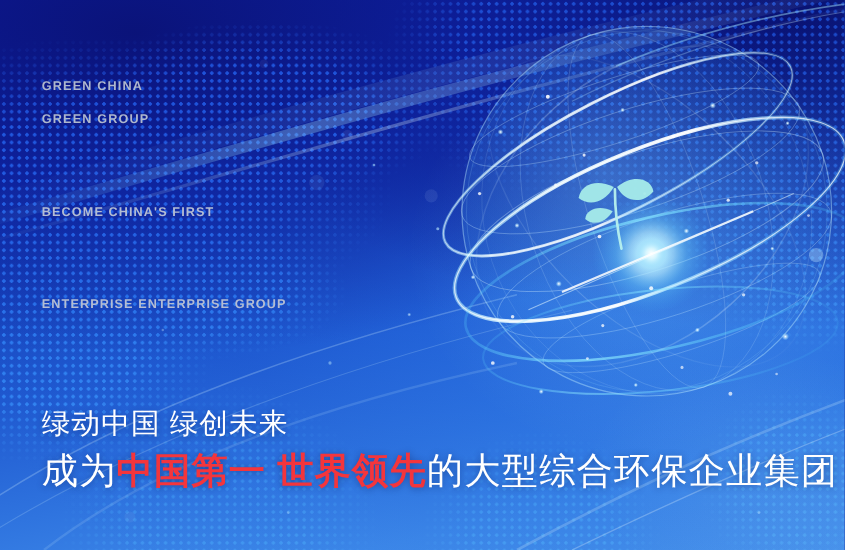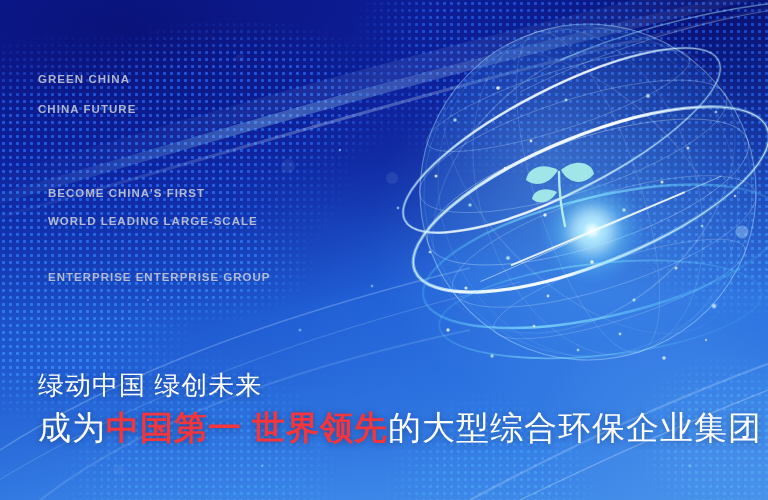--- a/index.html
+++ b/index.html
@@ -88,21 +88,21 @@
     position:absolute; left:0;
     font-size:11.5px; font-weight:bold;
     letter-spacing:1.05px;
     color:#aeb7cd;
     white-space:nowrap;
   }
   .eyebrow.e0 { top:73px; }
   .eyebrow.e1 { top:103px; }
 
   .tagline {
-    position:absolute; left:10px;
+    position:absolute; left:0;
     font-size:11.5px; font-weight:bold;
     letter-spacing:1.0px;
     color:#b3bcd3;
     white-space:nowrap;
   }
   .tagline.t0 { top:187px; }
   .tagline.t1 { top:215px; }
   .tagline.t2 { top:243px; }
   .tagline.t3 { top:271px; }
 
@@ -325,24 +325,23 @@
     <circle cx="316" cy="123" r="5" fill="#ffffff" opacity="0.07"></circle>
     <circle cx="288" cy="166" r="7" fill="#cfeeff" opacity="0.08"></circle>
     <circle cx="392" cy="178" r="6" fill="#cfeeff" opacity="0.09"></circle>
     <circle cx="742" cy="232" r="6.5" fill="#bfe9ff" opacity="0.35"></circle>
     <circle cx="240" cy="58" r="4" fill="#ffffff" opacity="0.05"></circle>
     <circle cx="118" cy="470" r="5" fill="#ffffff" opacity="0.05"></circle>
   </svg>
 
   <div class="copy">
     <div class="eyebrow e0">GREEN CHINA</div>
-    <div class="eyebrow e1">CHINA FUTURE</div>
+    <div class="eyebrow e1">GREEN GROUP</div>
 
     <div class="tagline t0">BECOME CHINA'S FIRST</div>
-    <div class="tagline t1">WORLD LEADING LARGE-SCALE</div>
     <div class="tagline t3">ENTERPRISE ENTERPRISE GROUP</div>
   </div>
 
   <div class="headline h1">绿动中国 绿创未来</div>
 
   <div class="headline h2">
     <span>成为</span><span class="hl-red">中国第一</span><span class="sp"></span><span class="hl-red">世界领先</span><span>的大型综合环保企业集团</span>
   </div>
 
 </div>

